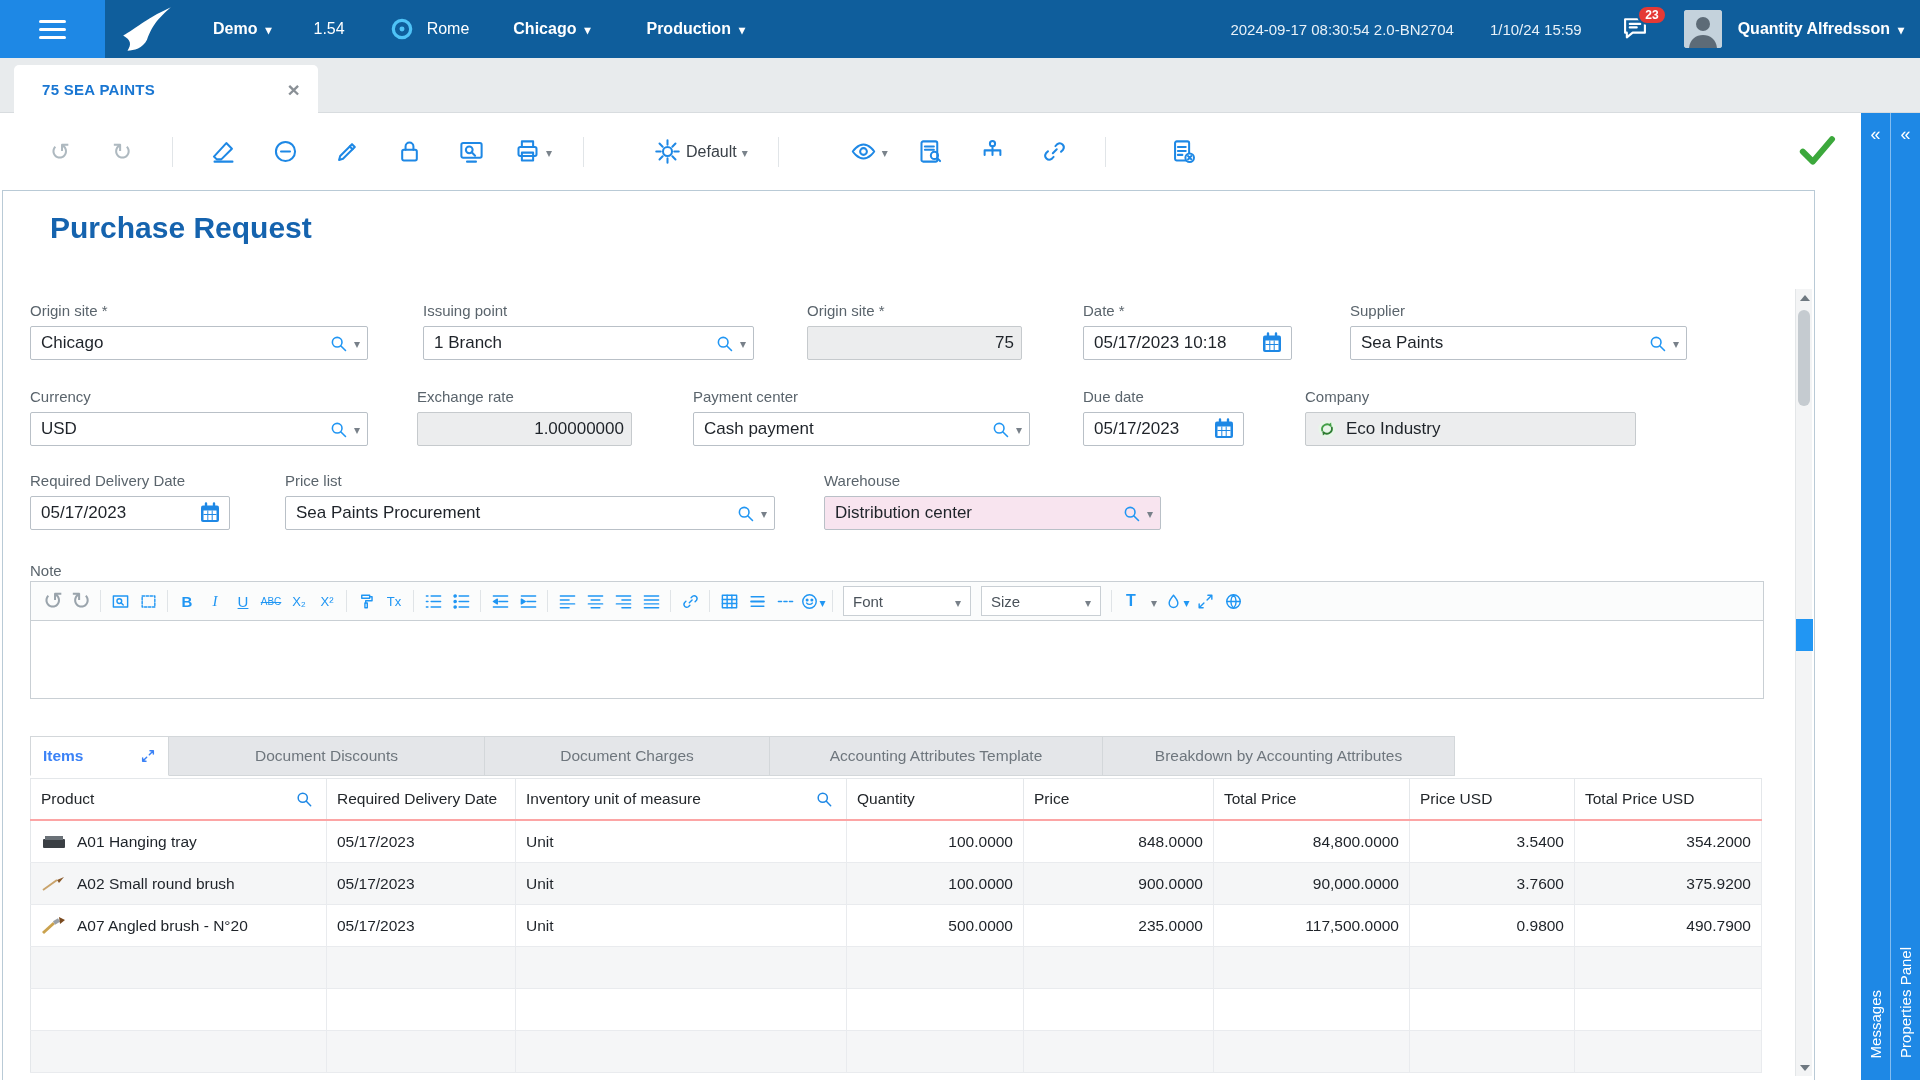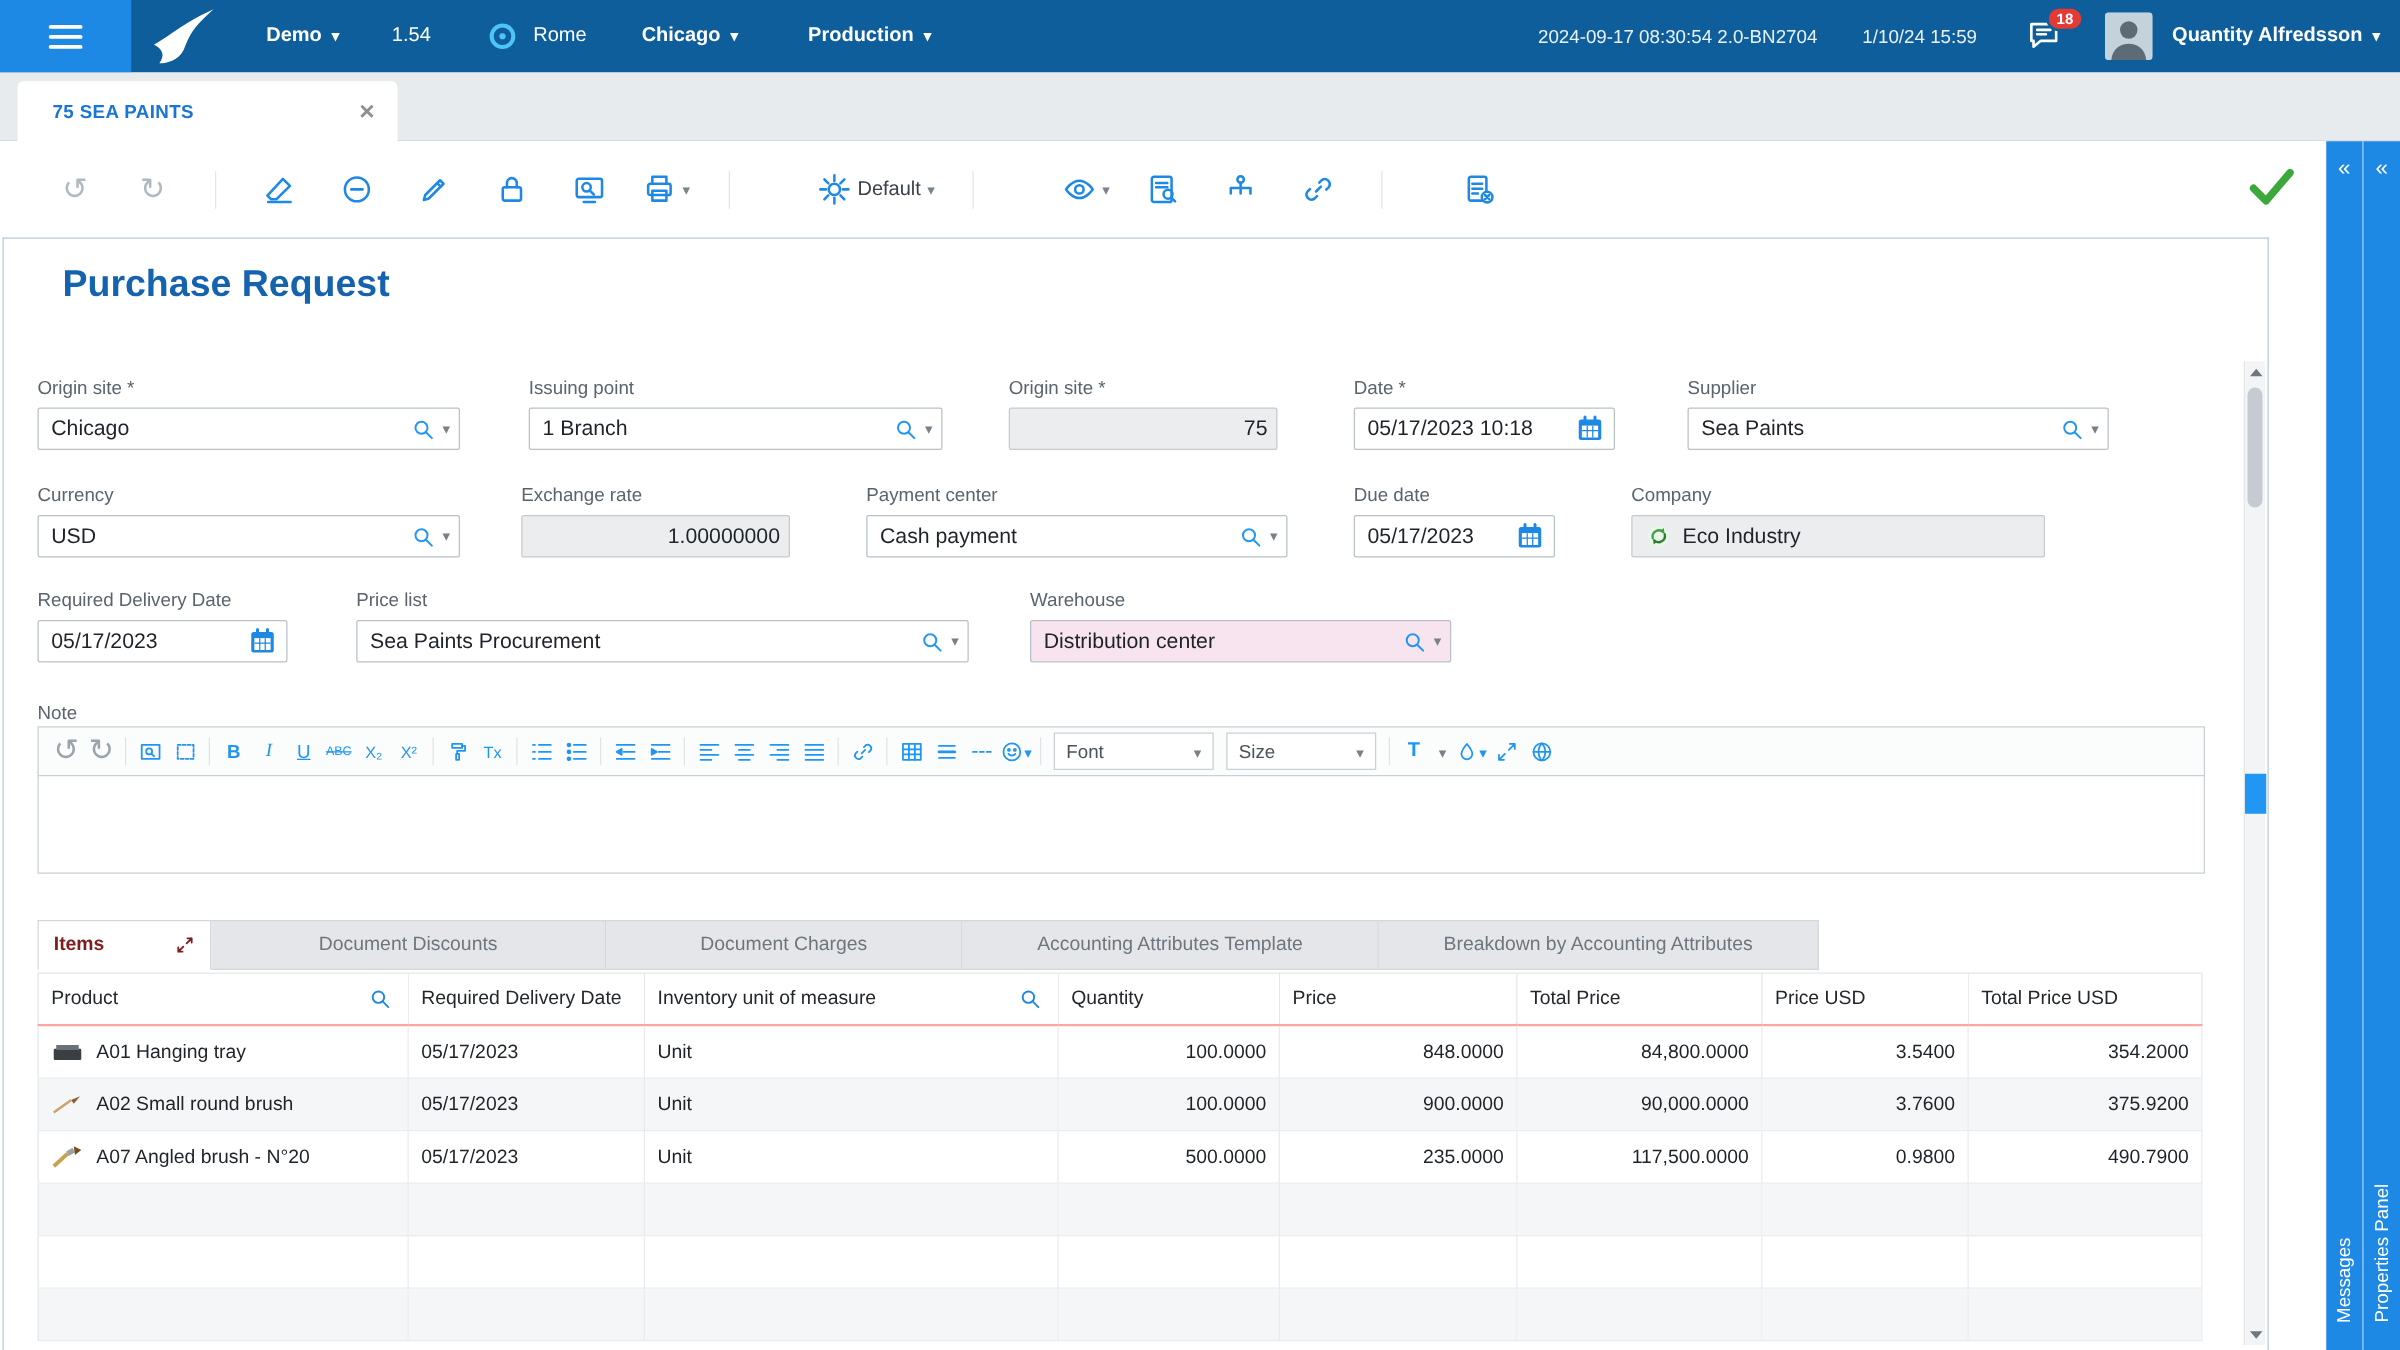--- a/index.html
+++ b/index.html
@@ -95,21 +95,21 @@
          justify-content:space-between;padding:0 9px;font-size:15px;color:#4A525A;cursor:pointer;margin:0 5px;}
   .ed-dd .caret{color:#788089;}
   .note-text{position:absolute;left:27px;top:429px;width:1734px;height:79px;border:1px solid #C9CFD4;
              box-sizing:border-box;resize:none;outline:none;font-family:inherit;font-size:16px;padding:8px;}
 
   
   .tabs{position:absolute;left:27px;top:545px;height:40px;display:flex;}
   .tab{height:40px;box-sizing:border-box;display:flex;align-items:center;justify-content:center;
        background:#E4E6E9;border:1px solid #D3D7DA;border-left:none;color:#6E767D;font-size:15.5px;cursor:pointer;}
   .tab:first-child{border-left:1px solid #D3D7DA;}
-  .tab.active{background:#fff;color:#7f1d1d;font-weight:700;border-bottom:1px solid #fff;
+  .tab.active{background:#fff;color:#3b82f6;font-weight:700;border-bottom:1px solid #fff;
               justify-content:space-between;padding:0 12px;text-align:center;}
   .tab.active svg{width:16px;height:16px;}
 
   
   .items-table{position:absolute;left:27px;top:587px;width:1731px;border-collapse:collapse;
                table-layout:fixed;font-size:15.5px;background:#fff;border:1px solid #E4E7EA;}
   .items-table th{height:40px;font-weight:400;color:#23272B;text-align:left;padding:0 10px;
                   background:#fff;border-right:1px solid #E4E7EA;border-bottom:2px solid #fca5a5;
                   position:relative;cursor:pointer;white-space:nowrap;overflow:hidden;}
   .items-table td{height:41px;padding:0 10px;border-right:1px solid #E9EBEE;border-bottom:1px solid #E9EBEE;
@@ -177,21 +177,21 @@
       <span class="caret"></span>
     </div>
     <div class="spacer"></div>
     <div class="tb-text tb-sm">2024-09-17 08:30:54 2.0-BN2704</div>
     <div class="tb-text tb-sm" style="margin-left:36px">1/10/24 15:59</div>
     <div class="chat" style="margin-left:38px">
       <svg viewBox="0 0 24 24" class="svg-i" style="width:30px;height:28px;color:#fff">
           <path d="M3.5 4.5h17v11.5H10L5 20v-4H3.5z"></path>
           <path d="M7.5 8.5h9M7.5 11.5h6"></path>
         </svg>
-      <span class="badge">18</span>
+      <span class="badge">23</span>
     </div>
     <div class="avatar" style="margin-left:30px">
       <svg viewBox="0 0 38 38">
           <rect width="38" height="38" fill="#C4D2DC"></rect>
           <circle cx="19" cy="14" r="7" fill="#5D6B77"></circle>
           <path d="M5 38c1-9 7-13 14-13s13 4 14 13z" fill="#5D6B77"></path>
         </svg>
     </div>
     <div class="tb-item" style="margin-left:16px;margin-right:16px">
       <span>Quantity Alfredsson</span>

